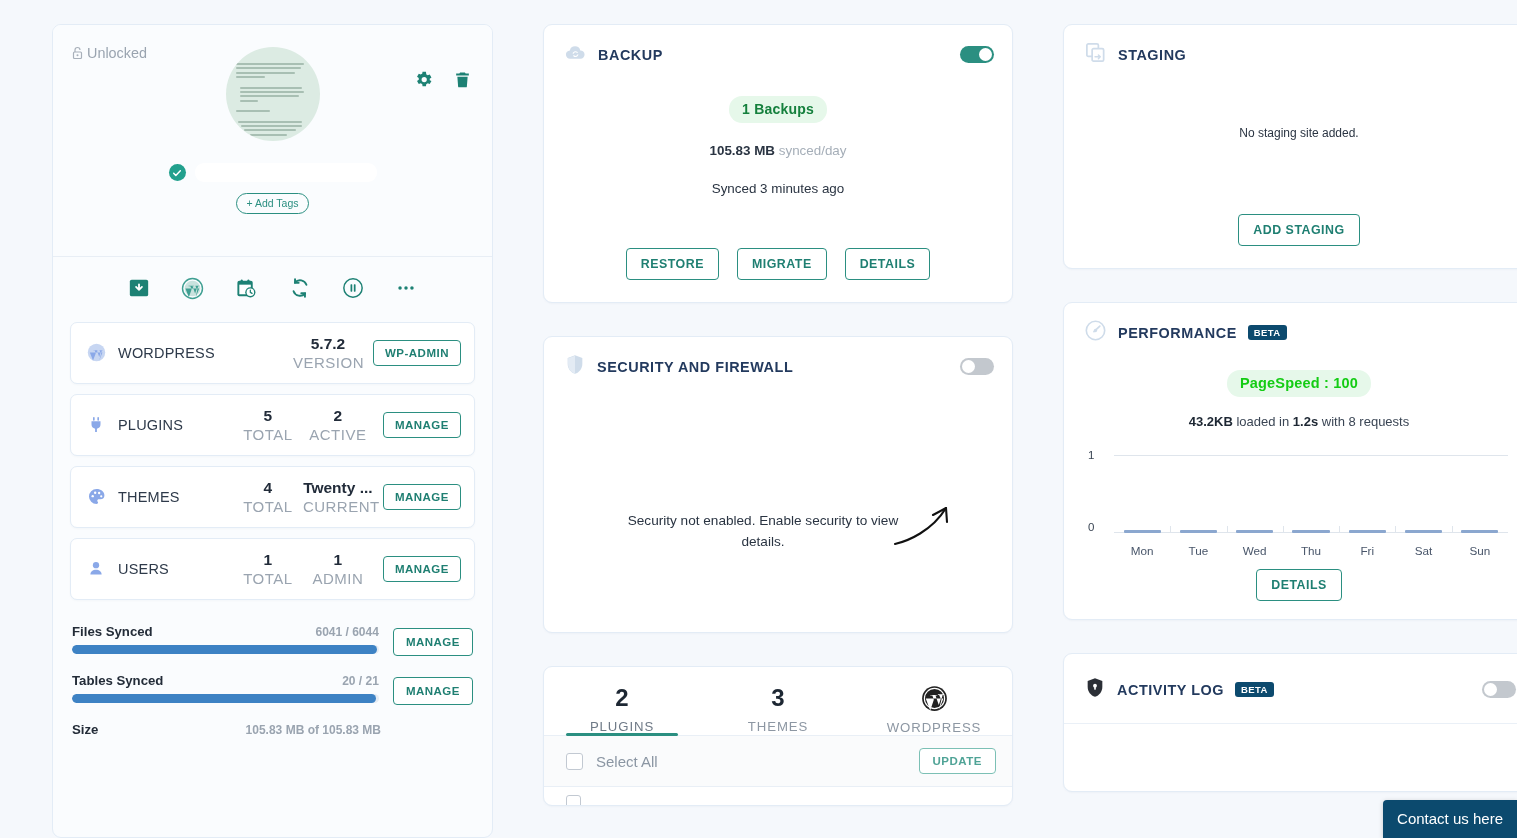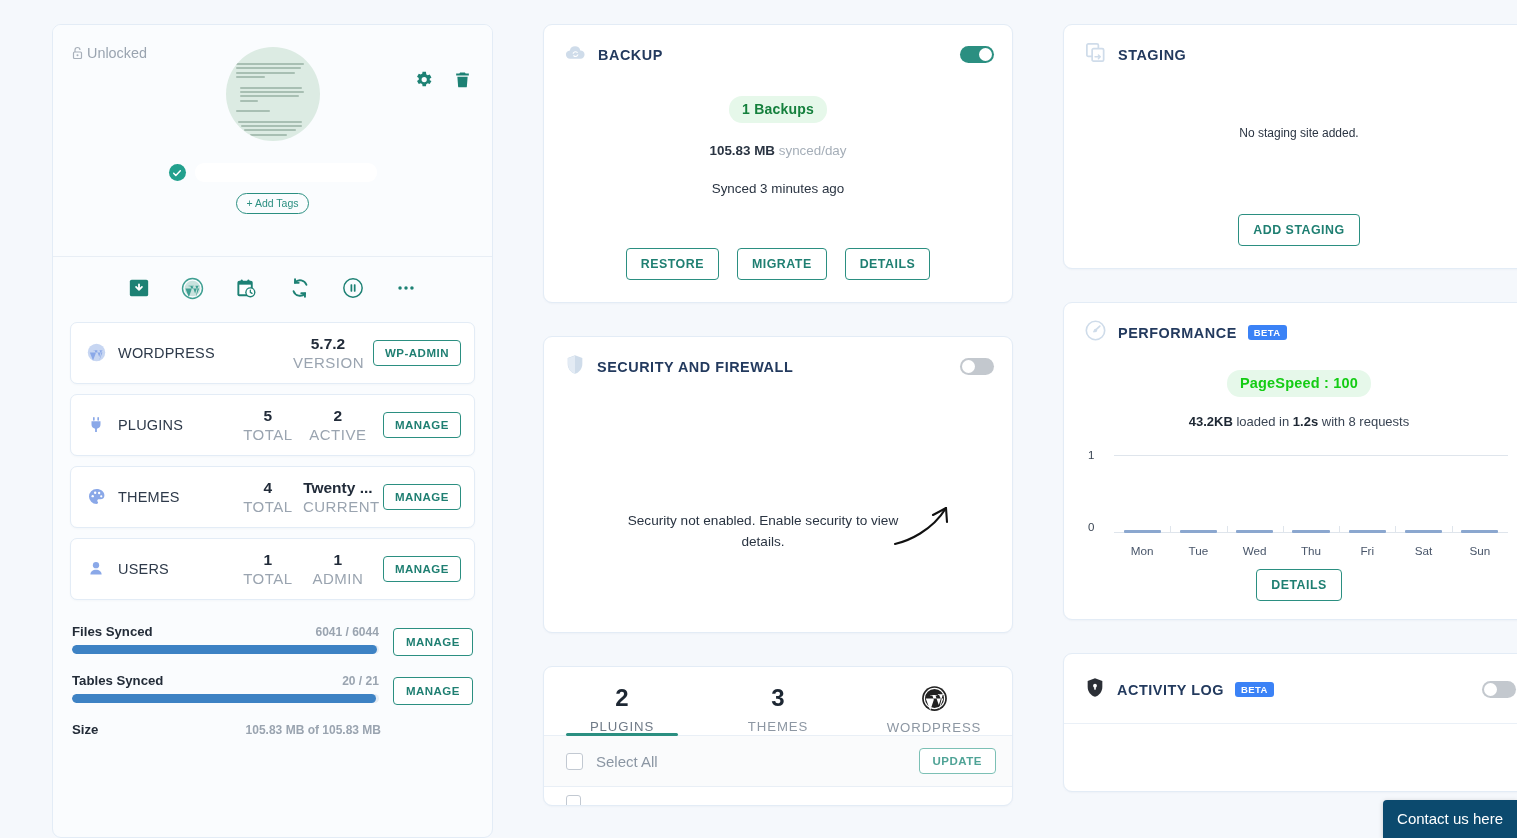--- a/index.html
+++ b/index.html
@@ -29,21 +29,21 @@
   .card-head {
     display: flex; align-items: center;
     padding: 16px 18px 14px 20px;
     gap: 11px;
   }
   .card-title {
     font-size: 14.4px; font-weight: bold; letter-spacing: .55px;
     color: #233a5e;
   }
   .beta {
-    background: #3b82f6; color: #fff;
+    background: #0c4a6e; color: #fff;
     font-size: 9.5px; font-weight: bold; letter-spacing: .4px;
     padding: 2px 6px 2.5px; border-radius: 3px;
   }
   .toggle {
     margin-left: auto; width: 34px; height: 17px;
     border-radius: 10px; position: relative; flex: none;
   }
   .toggle.on  { background: #2b8f81; }
   .toggle.off { background: #c3c8ce; }
   .toggle i {

